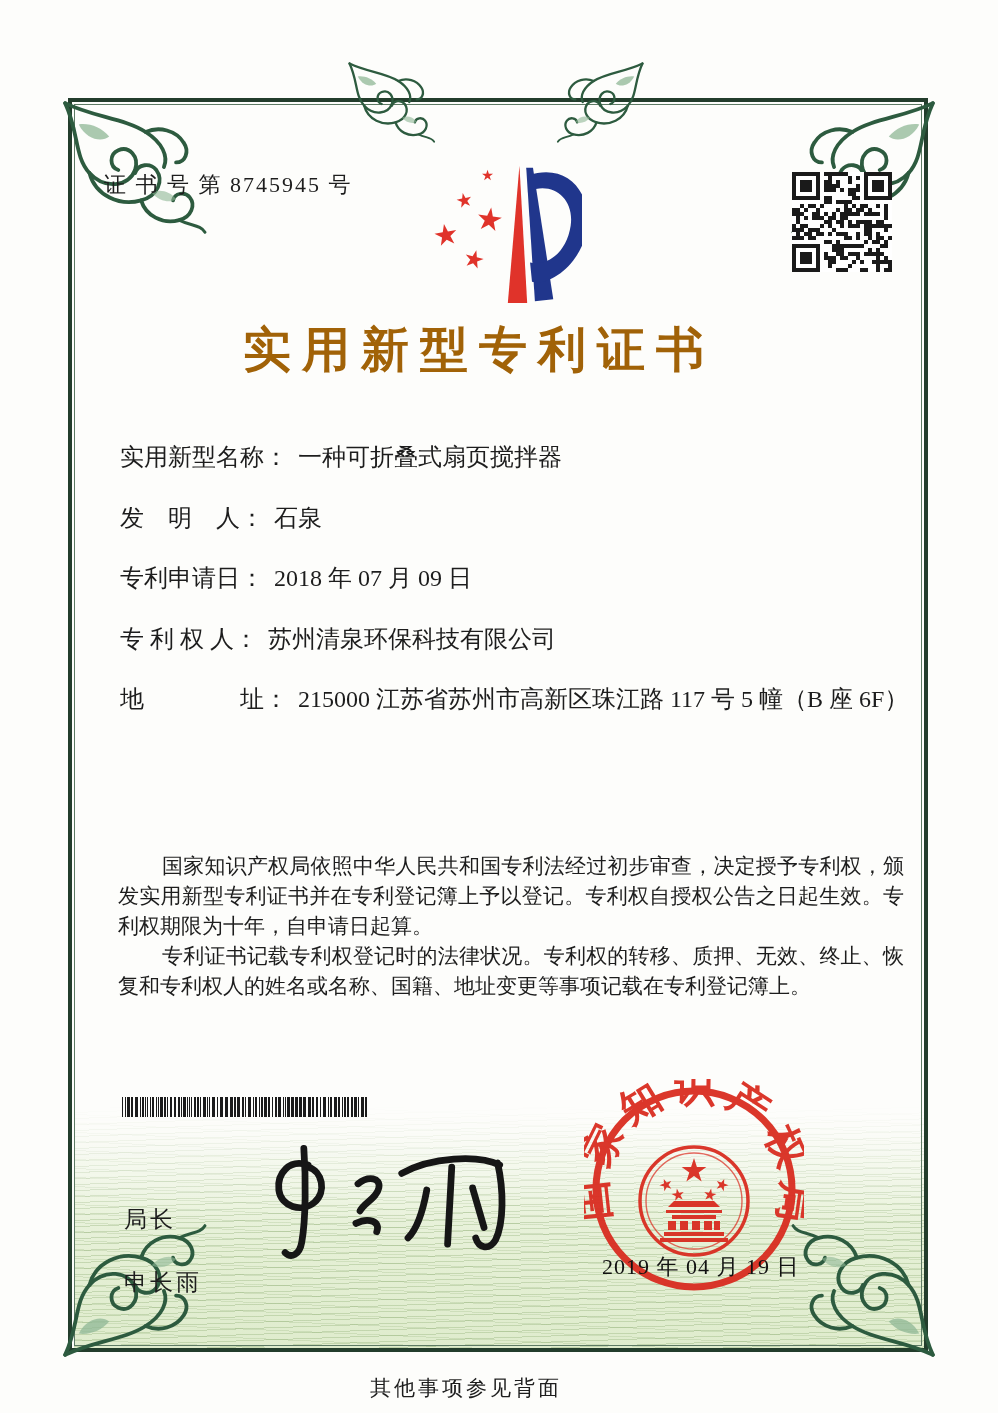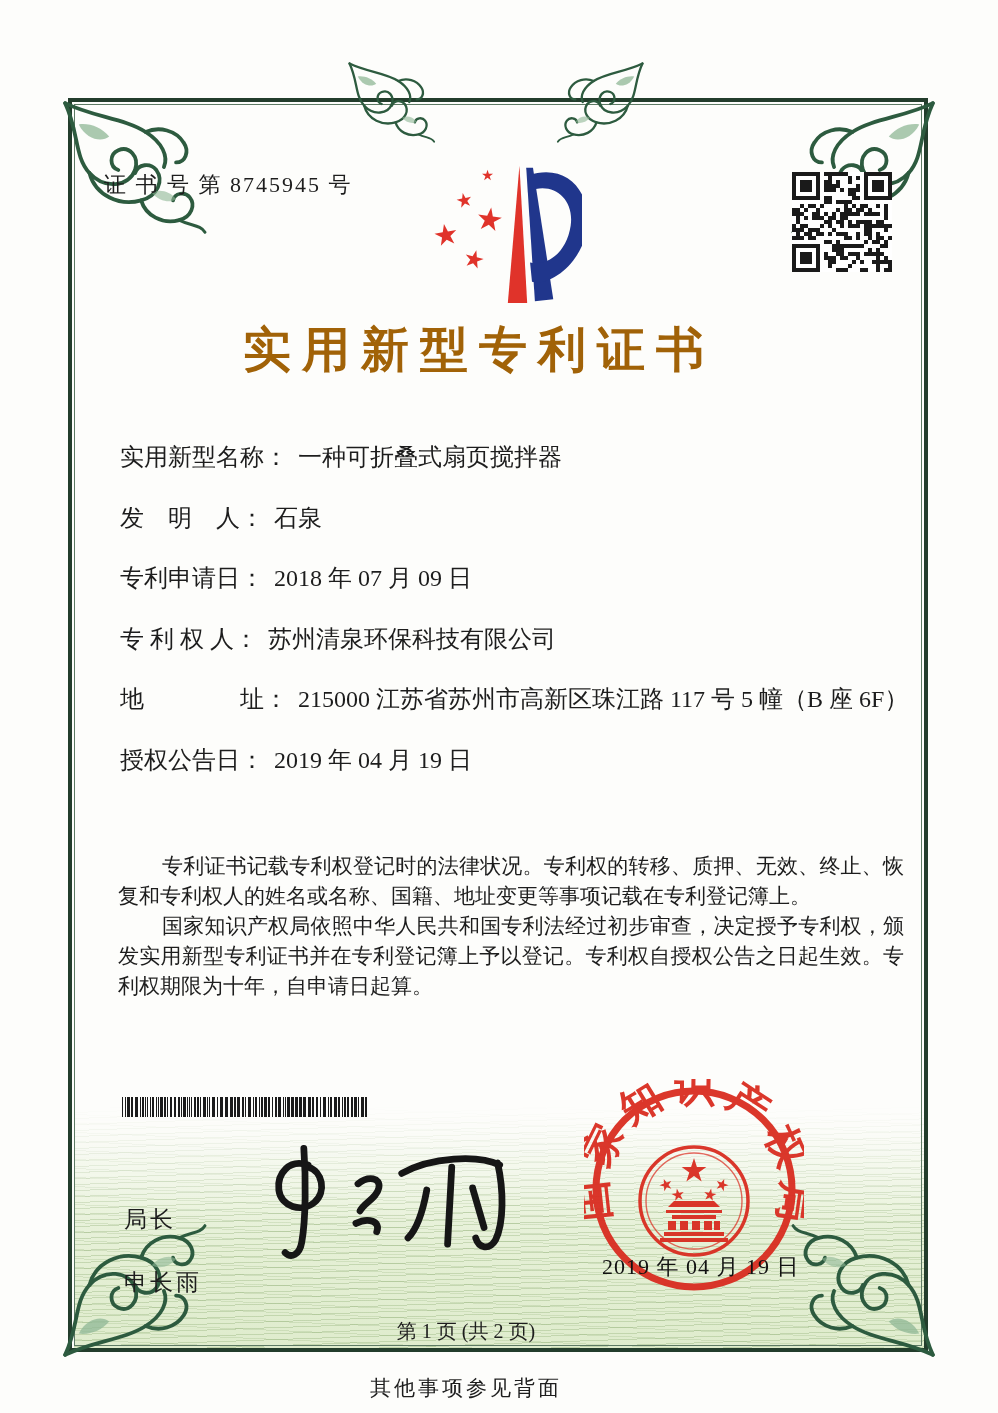--- a/index.html
+++ b/index.html
@@ -444,29 +444,26 @@
     <div class="frow">
       <span class="flabel">专利申请日：</span><span class="fvalue">2018 年 07 月 09 日</span>
     </div>
     <div class="frow">
       <span class="flabel">专 利 权 人：</span><span class="fvalue">苏州清泉环保科技有限公司</span>
     </div>
     <div class="frow">
       <span class="flabel">地　　　　址：</span><span class="fvalue">215000 江苏省苏州市高新区珠江路 117 号 5 幢（B 座 6F）</span>
     </div>
     <div class="frow grant-row">
-      <span class="grant-left">
-        <span class="flabel">授权公告日：</span><span class="fvalue">2019 年 04 月 19 日</span>
-      </span>
     </div>
   </div>
 
   <div class="paras">
+    <p>国家知识产权局依照中华人民共和国专利法经过初步审查，决定授予专利权，颁发实用新型专利证书并在专利登记簿上予以登记。专利权自授权公告之日起生效。专利权期限为十年，自申请日起算。</p>
     <p>专利证书记载专利权登记时的法律状况。专利权的转移、质押、无效、终止、恢复和专利权人的姓名或名称、国籍、地址变更等事项记载在专利登记簿上。</p>
-    <p>国家知识产权局依照中华人民共和国专利法经过初步审查，决定授予专利权，颁发实用新型专利证书并在专利登记簿上予以登记。专利权自授权公告之日起生效。专利权期限为十年，自申请日起算。</p>
   </div>
 
   <div class="barcode" id="barcode"><svg viewBox="0 0 248 20" width="248" height="20">
         <rect x="0" y="0" width="1" height="20" fill="#1b1b1b"></rect>
         <rect x="3" y="0" width="1" height="20" fill="#1b1b1b"></rect>
         <rect x="5" y="0" width="3" height="20" fill="#1b1b1b"></rect>
         <rect x="9" y="0" width="2" height="20" fill="#1b1b1b"></rect>
         <rect x="13" y="0" width="3" height="20" fill="#1b1b1b"></rect>
         <rect x="18" y="0" width="1" height="20" fill="#1b1b1b"></rect>
         <rect x="20" y="0" width="2" height="20" fill="#1b1b1b"></rect>
@@ -579,16 +576,15 @@
       <rect x="108" y="142" width="8" height="9"></rect>
         <rect x="120" y="142" width="8" height="9"></rect>
       <rect x="130" y="142" width="6" height="9"></rect>
       <rect x="80" y="153" width="60" height="4"></rect>
       <rect x="76" y="159" width="68" height="4"></rect>
     </g>
   </svg>
 
   <div class="seal-date">2019 年 04 月 19 日</div>
 
-  <div class="page-no">第 1 页 (共 2 页)</div>
   <div class="back-note">其他事项参见背面</div>
 
 </div>
 
 </body></html>

